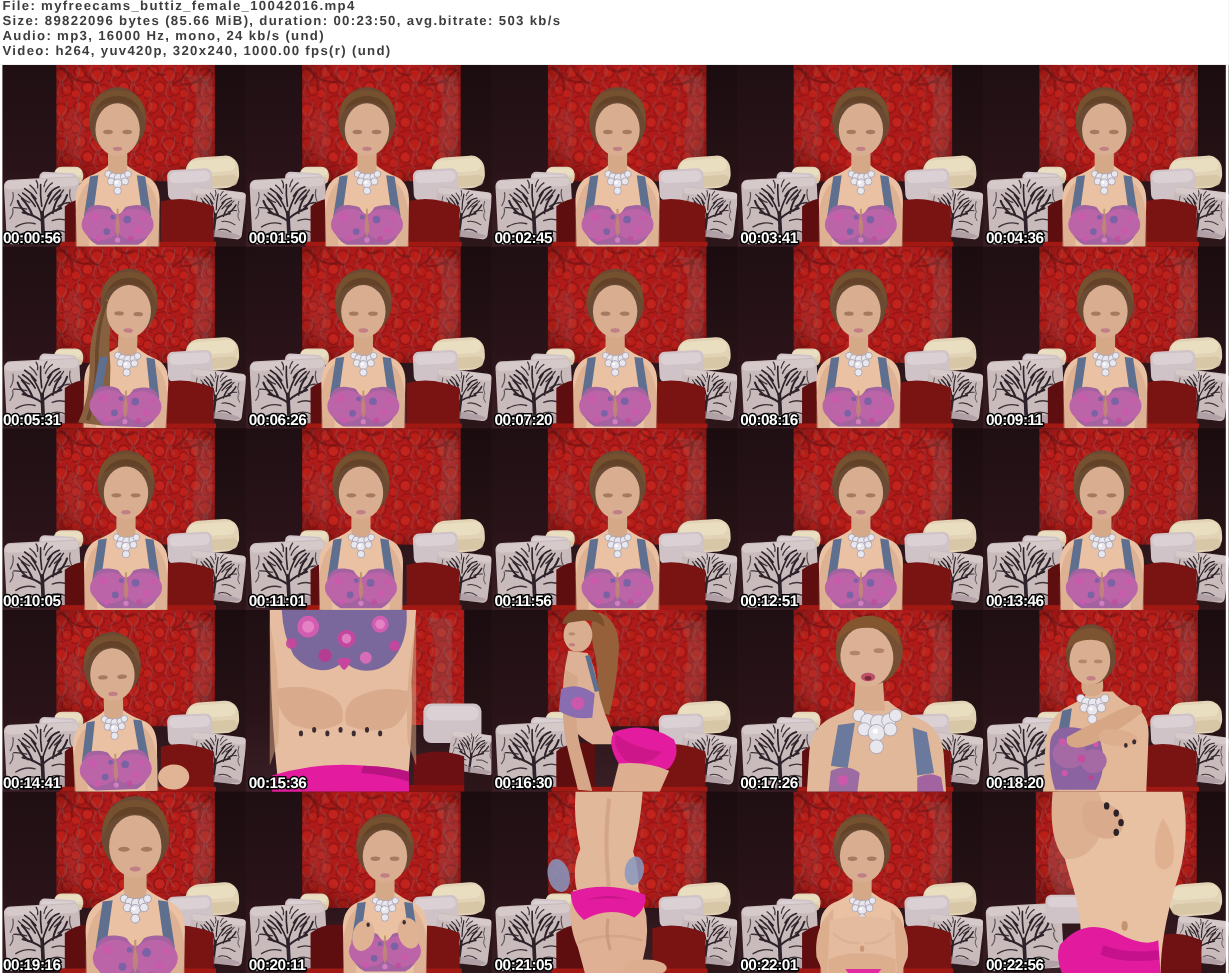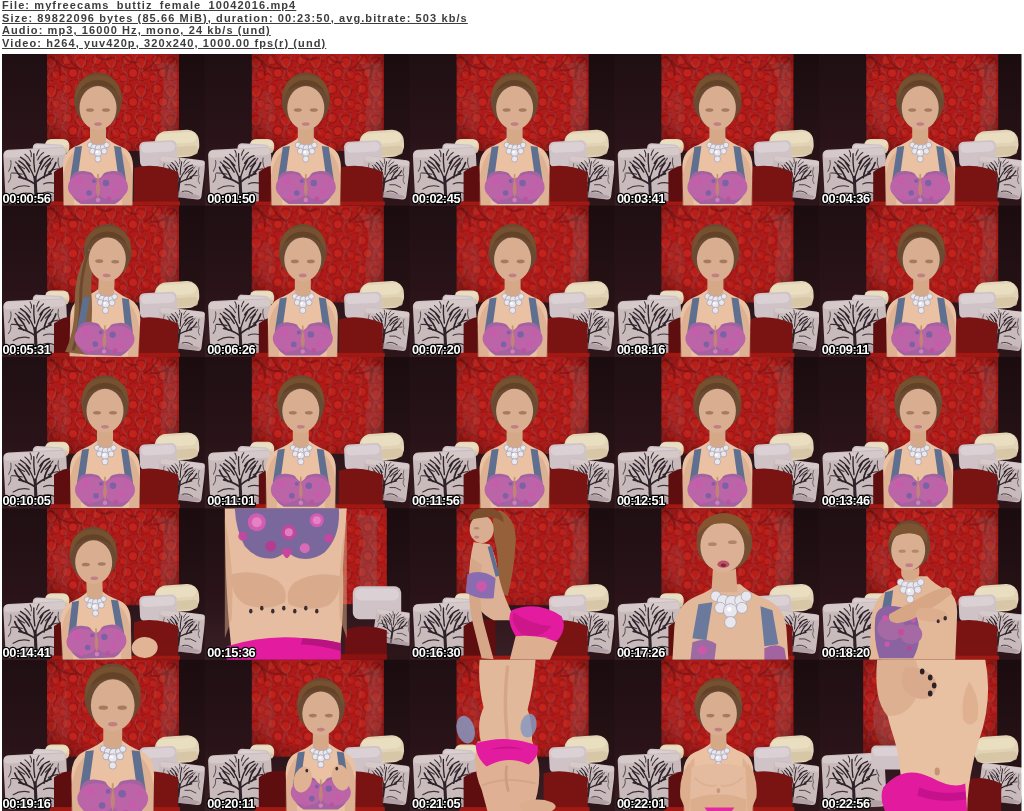--- a/index.html
+++ b/index.html
@@ -1,15 +1,15 @@
 <!DOCTYPE html>
 <html><head><meta charset="utf-8"><title>contact sheet</title>
 <style>
 html,body{margin:0;padding:0;background:#ffffff;width:1024px;height:811px;overflow:hidden;}
-.hdr{position:absolute;left:2px;top:-1px;font-family:"Liberation Sans",sans-serif;font-weight:bold;font-size:11px;line-height:12.6px;color:#3d3d3d;letter-spacing:1.1px;white-space:nowrap;text-decoration:underline;}
+.hdr{position:absolute;left:2px;top:-1px;font-family:"Liberation Sans",sans-serif;font-weight:bold;font-size:11px;line-height:12.6px;color:#3d3d3d;letter-spacing:1.1px;white-space:nowrap;}
 </style></head>
 <body>
 <div class="hdr">File: myfreecams_buttiz_female_10042016.mp4<br>Size: 89822096 bytes (85.66 MiB), duration: 00:23:50, avg.bitrate: 503 kb/s<br>Audio: mp3, 16000 Hz, mono, 24 kb/s (und)<br>Video: h264, yuv420p, 320x240, 1000.00 fps(r) (und)</div>
 <svg width="1024" height="757" viewBox="0 0 1024 757" style="position:absolute;left:0;top:54px;display:block">
 <defs>
 
 <clipPath id="cellclip">
         <rect x="0" y="0" width="204.8" height="152.4"></rect>
       </clipPath>
 <linearGradient id="lband" x1="0" y1="0" x2="0" y2="1">

